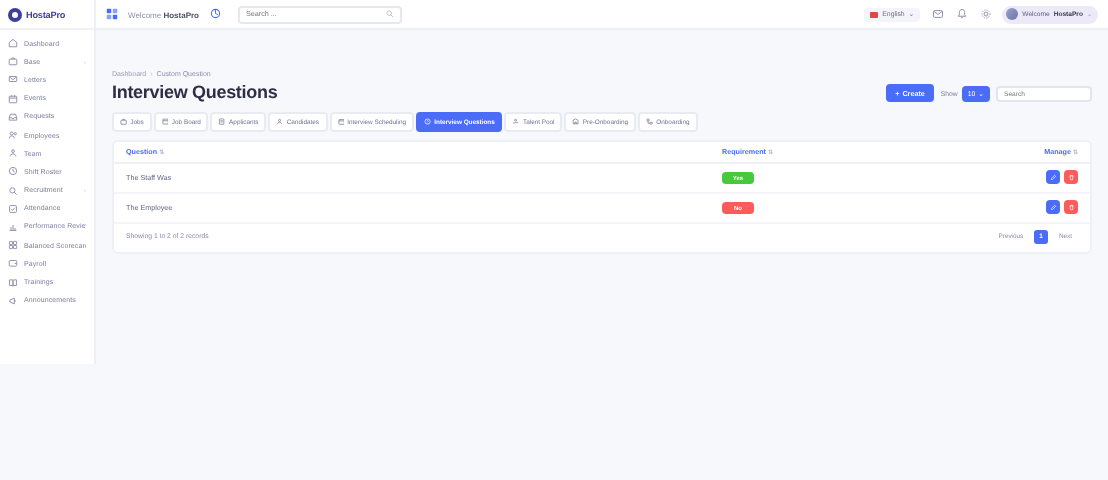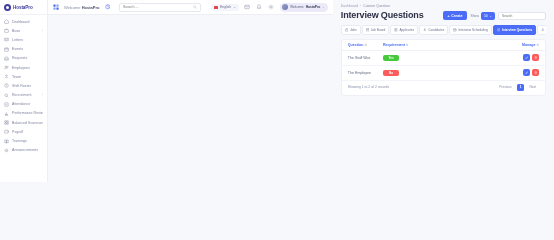--- a/index.html
+++ b/index.html
@@ -56,21 +56,21 @@
     font-size: 3.5px; color: #7b7f9e;
     white-space: nowrap; overflow: hidden;
     text-overflow: clip; flex: 1;
     letter-spacing: 0.05px;
   }
   .nav-caret {
     font-size: 3px; color: #b9bcd0; flex: 0 0 auto;
   }
 
   
-  .main { flex: 1; display: flex; flex-direction: row; min-width: 0; background: #f7f8fc; }
+  .main { flex: 1; display: flex; flex-direction: column; min-width: 0; background: #f7f8fc; gap: 16px; }
 
   .topbar {
     height: 15px; background: #fff;
     border-bottom: 1px solid #edeff5;
     display: flex; align-items: center;
     padding: 0 5px; gap: 5px; flex: 0 0 15px;
   }
   .grid-ic { width: 6px; height: 6px; flex: 0 0 6px; }
   .welcome {
     font-size: 4px; color: #8a8fa8; white-space: nowrap;

